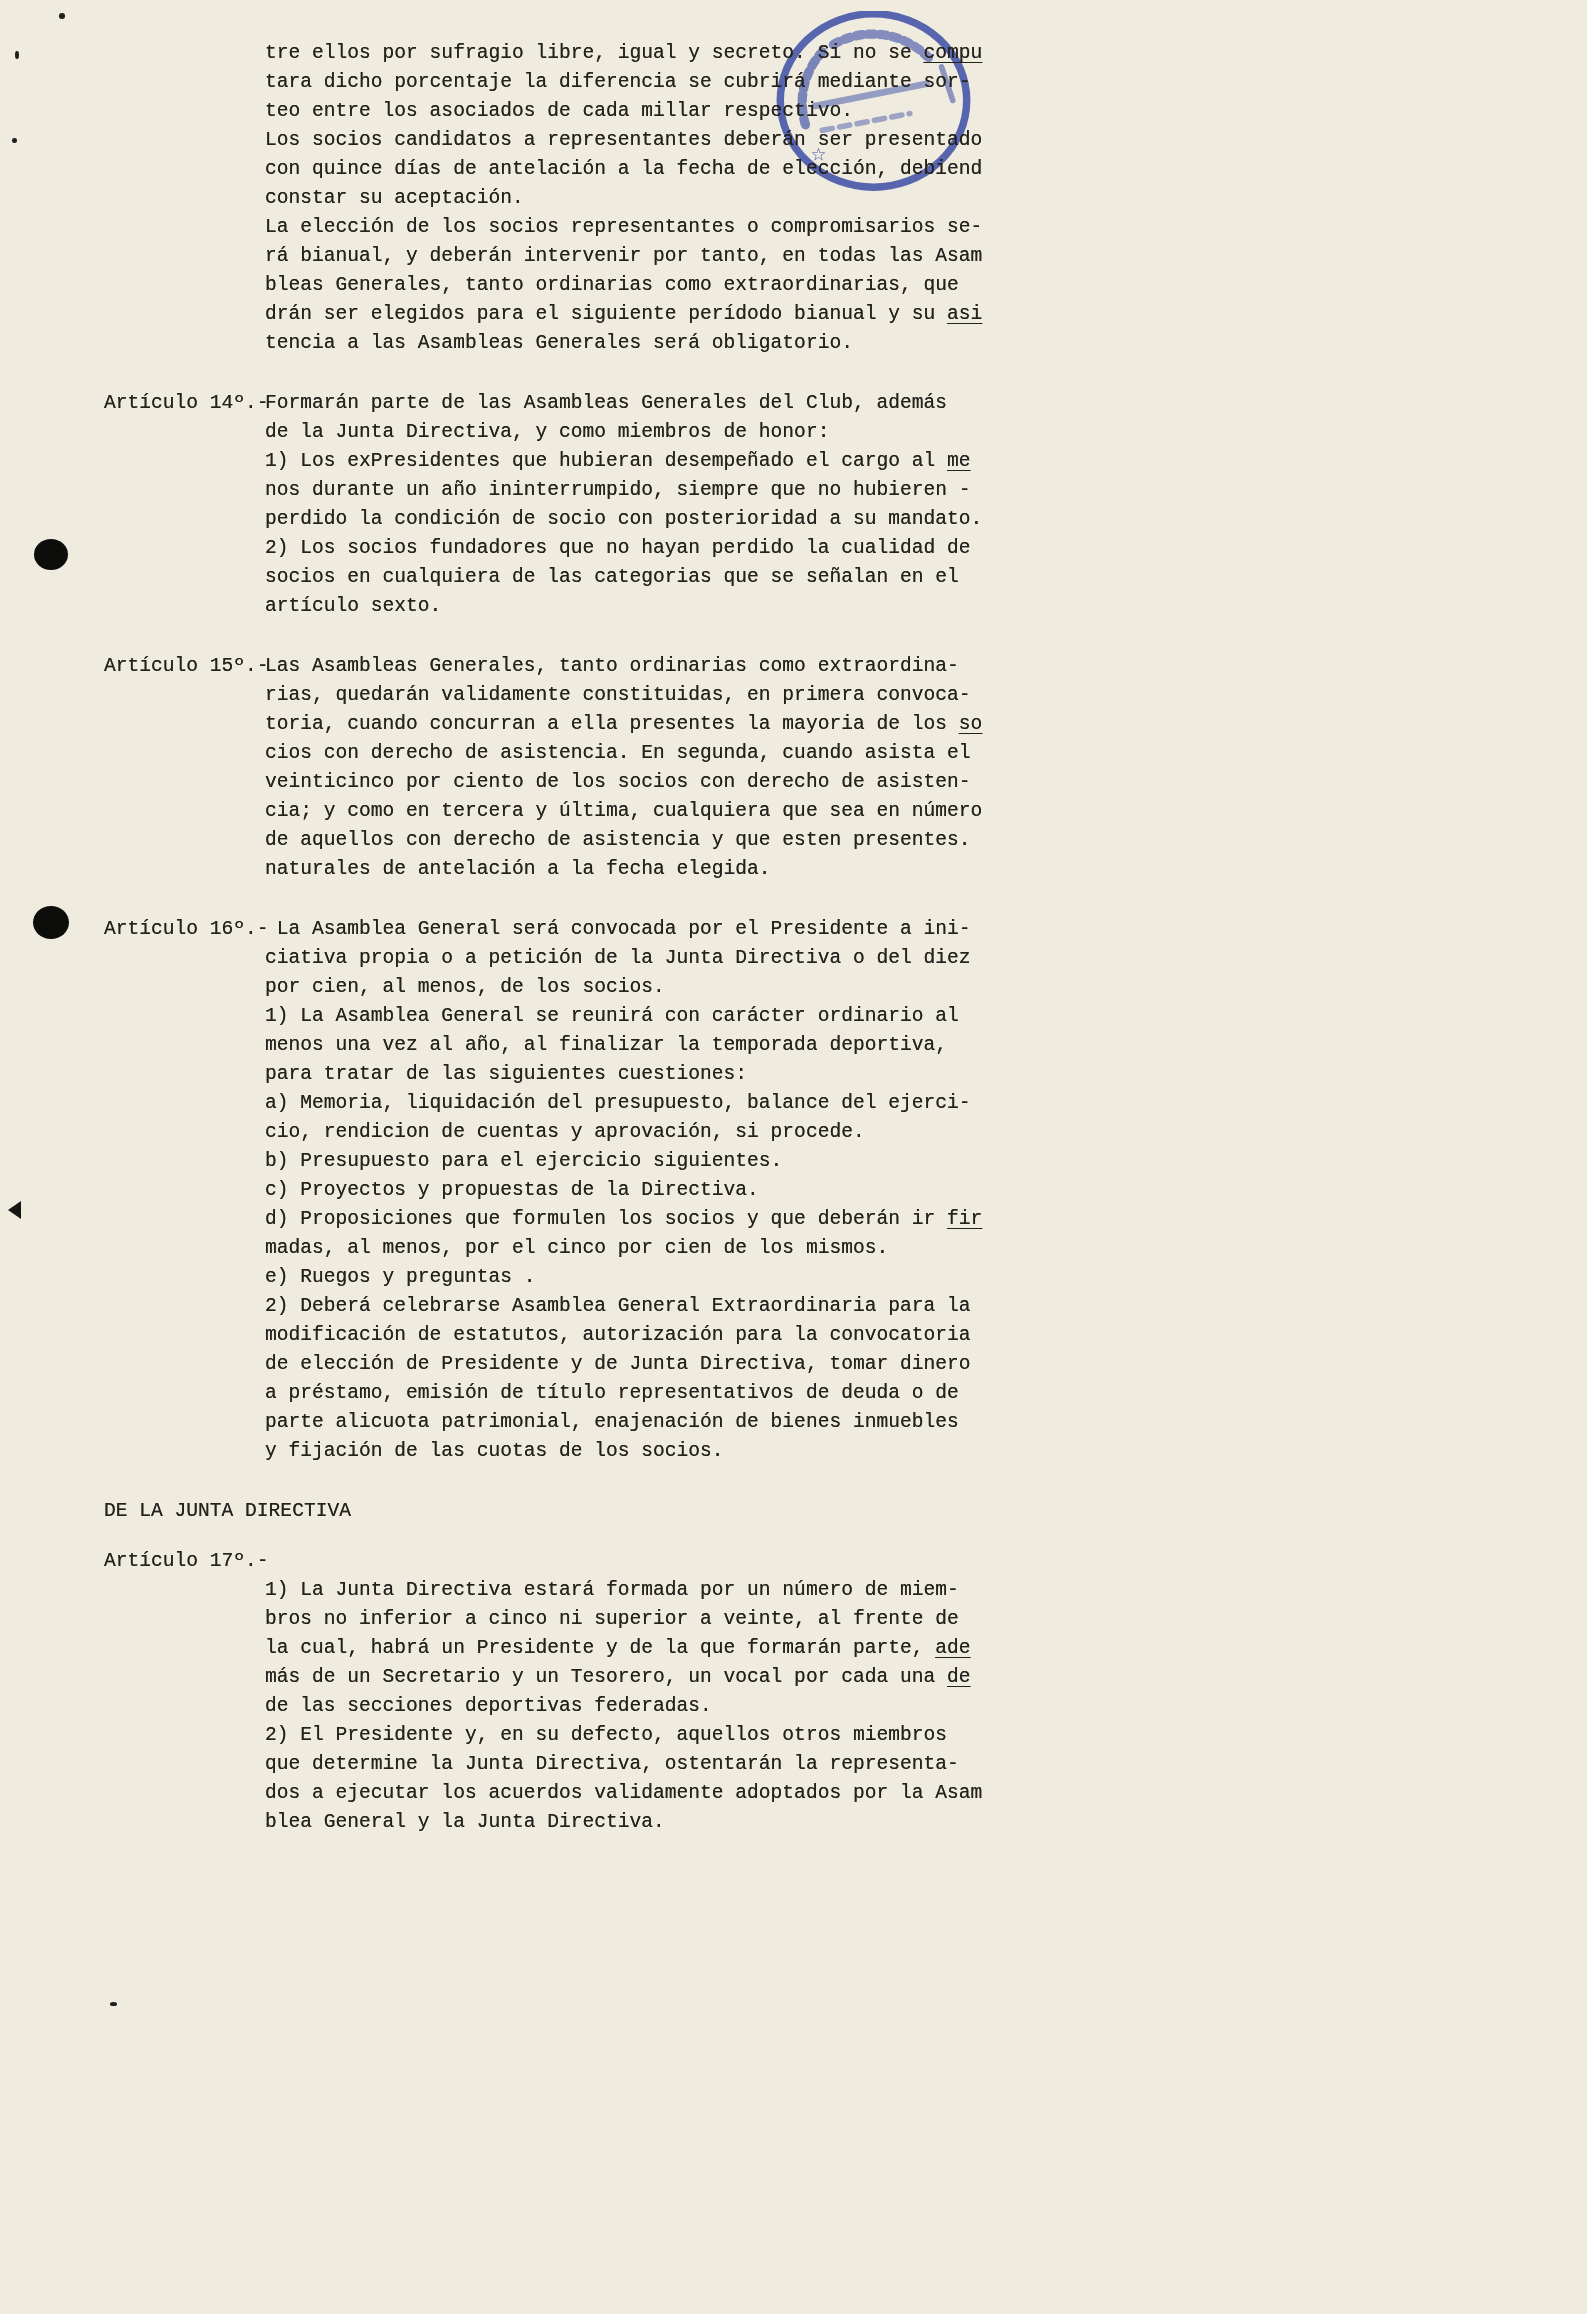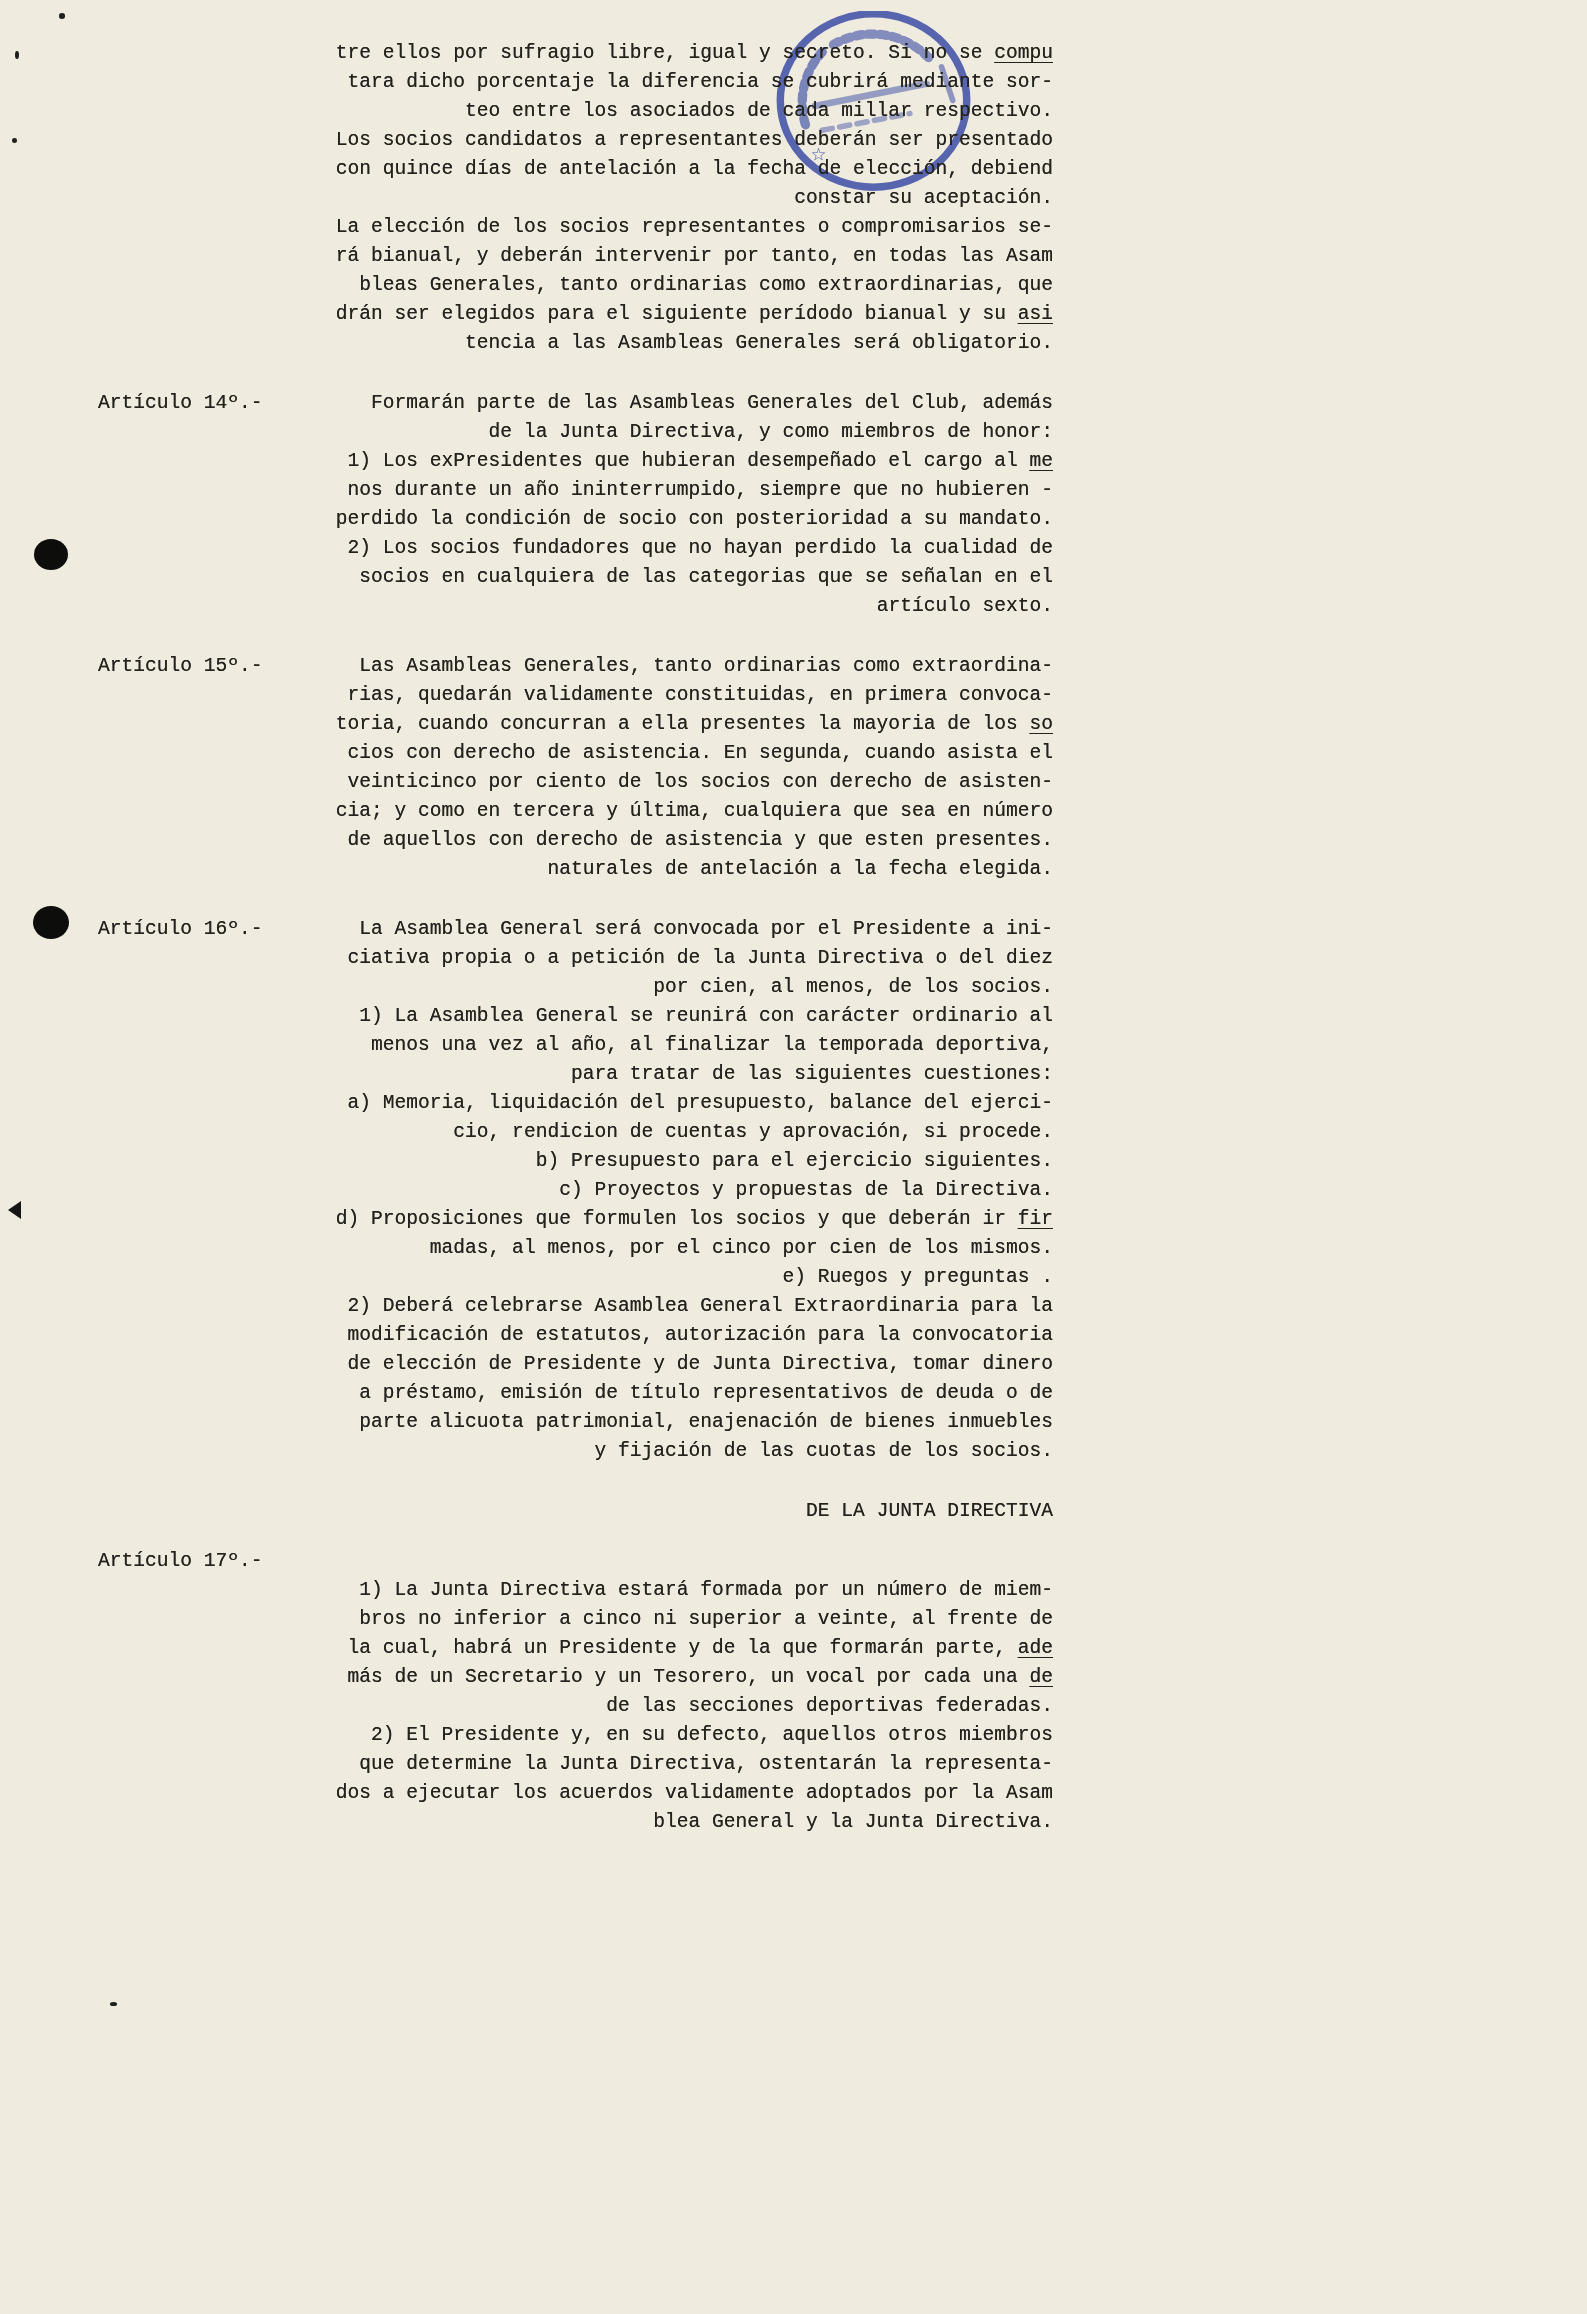--- a/index.html
+++ b/index.html
@@ -4,21 +4,21 @@
 <style>
   * { margin:0; padding:0; box-sizing:border-box; }
   html,body { background:#cfccc0; }
   .page {
     position:relative; width:1588px; height:2315px; overflow:hidden;
     background:#efebdf;
     background-image:linear-gradient(90deg,#ebe7da 0%,#f1edе0 25%,#f0ecdf 70%,#e9e5d7 100%);
     font-family:"Liberation Mono","DejaVu Sans Mono",monospace;
     color:#24221d;
   }
-  .doc { position:absolute; top:39px; left:0; width:1053px; padding-left:259px;text-align:right; }
+  .doc { position:absolute; top:39px; left:6px; width:1053px; padding-left:259px; }
   .block { position:relative; margin-bottom:31px; font-size:19.6px; line-height:29px;
            text-shadow:0 0 0.5px rgba(32,30,26,.75); }
   .line { white-space:pre; }
   .label { position:absolute; left:-161px; top:0; white-space:pre; }
   .u { text-decoration:underline; text-underline-offset:3.7px; }
   .heading-block { margin-bottom:20.5px; }
   .heading-block .heading { margin-left:-161px; display:inline-block;
        text-underline-offset:4.7px; }
   .label-own .col { padding-top:29px; }
   .extra-gap { }

